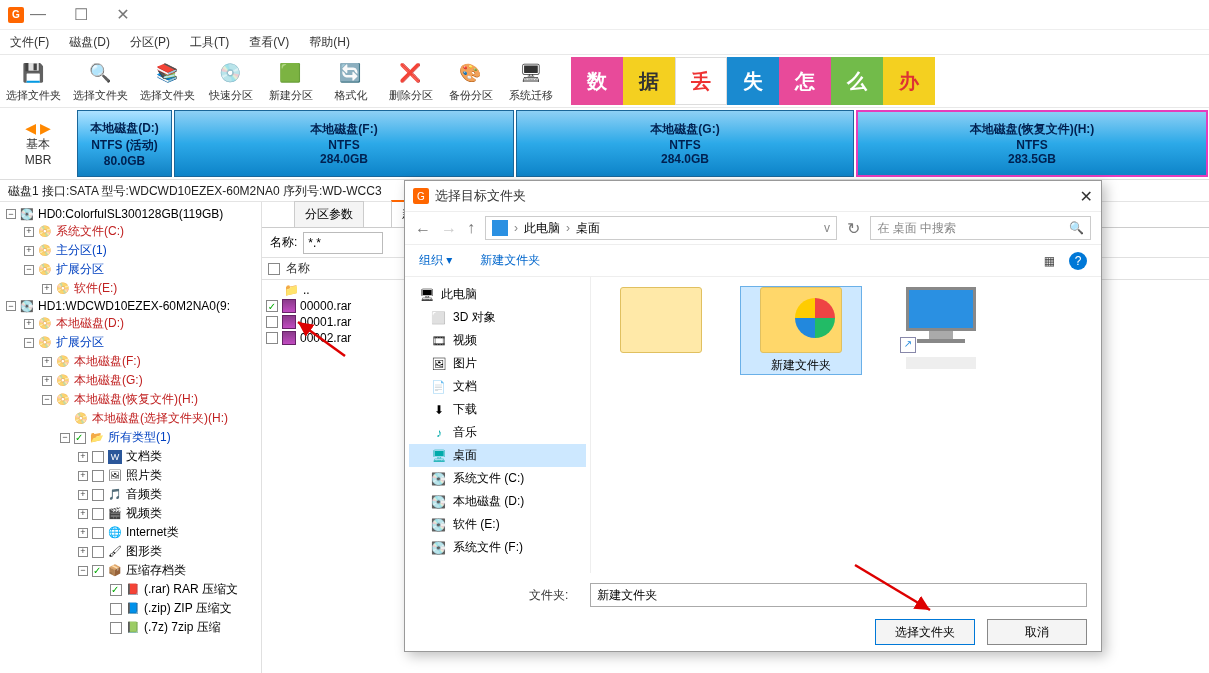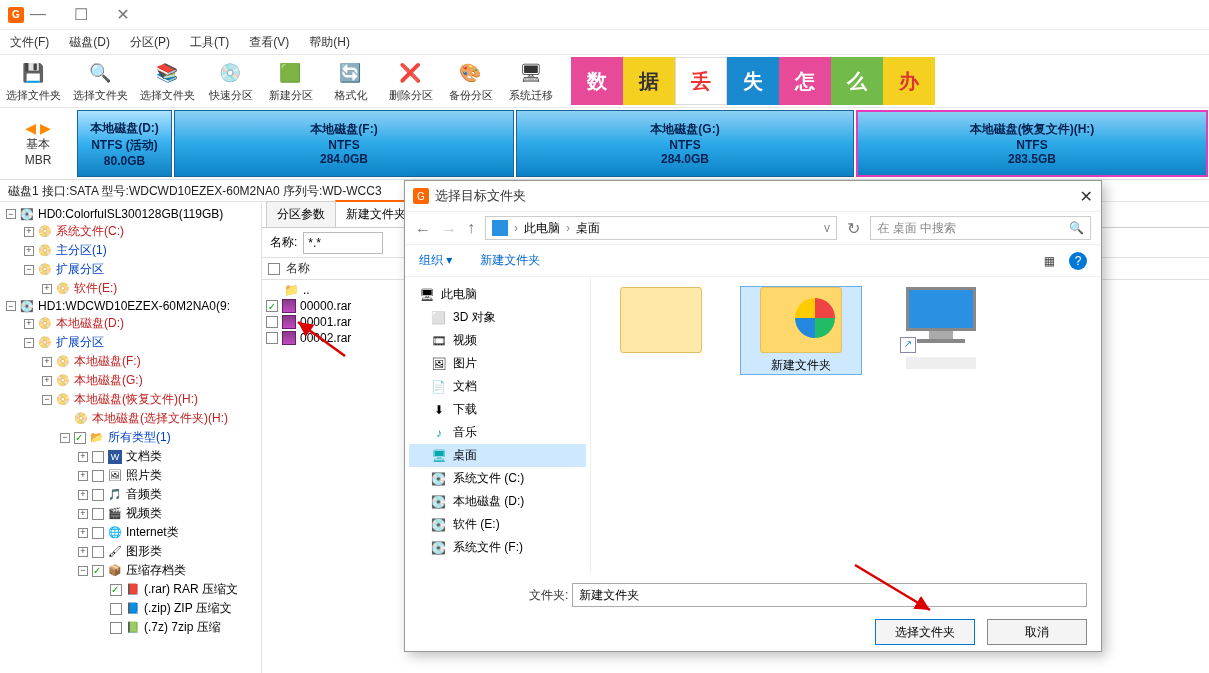--- a/index.html
+++ b/index.html
@@ -44,21 +44,21 @@
 .treepane .lvl5 { padding-left: 94px;}
 .treepane .tg { width: 10px; height: 10px; border: 1px solid #888; display: inline-flex; align-items: center; justify-content: center; font-size: 9px; line-height: 1; color: #444;}
 .treepane .cb { width: 12px; height: 12px; border: 1px solid #888; display:inline-block;}
 .treepane .cb.on::after { content:"✓"; font-size:10px; color:#0a0; display:block; line-height:10px;}
 .treepane .ic { width:14px;height:14px;display:inline-flex;align-items:center;justify-content:center;font-size:11px;}
 .treepane .red { color:#c02020;}
 .treepane .blue { color:#0040c0;}
 
 .rightpane { flex: 1; display: flex; flex-direction: column; }
 .tabs { height: 26px; display: flex; align-items: flex-end; border-bottom: 1px solid #ccc; padding-left: 4px; font-size: 12px;}
-.tabs .tab { padding: 4px 10px; border: 1px solid #ccc; border-bottom: none; margin-right: -1px; background: #f4f4f4; cursor: pointer;}
+.tabs .tab { padding: 4px 10px; border: 1px solid #ccc; border-bottom: none; margin-right: -1px; background: #f4f4f4; cursor: pointer; margin-left: 28px;}
 .tabs .tab.active { background: #fff; border-top: 2px solid #f60;}
 .filterrow { height: 30px; display: flex; align-items: center; padding: 4px 8px; gap: 6px; border-bottom: 1px solid #e0e0e0;}
 .filterrow input { height: 22px; width: 80px; border: 1px solid #bbb; padding: 0 4px; font-size: 12px;}
 .filehdr { height: 22px; border-bottom: 1px solid #e0e0e0; display: flex; align-items: center; padding: 0 6px; font-size: 12px; color: #333;}
 .filehdr .cb { width: 12px; height: 12px; border: 1px solid #888; margin-right: 6px;}
 .filelist { padding: 2px 2px; font-size: 12px;}
 .filelist .row { display: flex; align-items: center; gap: 4px; padding: 1px 2px;}
 .filelist .cb { width: 12px; height: 12px; border: 1px solid #888; display:inline-flex;align-items:center;justify-content:center;}
 .filelist .cb.on::after { content:"✓"; font-size:10px; color:#0a0;}
 .filelist .rar { width:14px;height:14px;background:linear-gradient(#8a3a8a,#c04bc0);border:1px solid #662266;}
@@ -79,21 +79,21 @@
 .dialog .dside { width: 186px; border-right:1px solid #eee;padding:6px 4px;font-size:12px;}
 .dialog .dside .srow { display:flex;align-items:center;gap:6px;padding:3px 6px 3px 22px;cursor:pointer;}
 .dialog .dside .srow.l0 { padding-left: 10px; font-weight: 500;}
 .dialog .dside .srow.sel { background:#cde8ff;}
 .dialog .dside .sic { width:16px;height:16px;display:inline-flex;align-items:center;justify-content:center;}
 .dialog .dmain { flex:1;padding:10px;display:flex;gap:20px;align-items:flex-start;}
 .dialog .ditem { width:120px;display:flex;flex-direction:column;align-items:center;gap:4px;font-size:12px;}
 .dialog .ditem .dic { width:82px;height:66px;background:#ffe9a8;border:1px solid #e0c060;border-radius:3px;position:relative;}
 .dialog .ditem.sel { background:#cde8ff;outline:1px solid #6ab0e8;}
 .dialog .dbottom { padding:10px 14px;display:flex;flex-direction:column;gap:12px;}
-.dialog .frow { display:flex;align-items:center;gap:4px;}
+.dialog .frow { display:flex;align-items:center;gap:22px;}
 .dialog .frow label { font-size:12px;color:#333;}
 .dialog .frow input { flex:1;height:24px;border:1px solid #aaa;padding:0 6px;font-size:12px;}
 .dialog .btnrow { display:flex;justify-content:flex-end;gap:12px;}
 .dialog .btnrow button { width:100px;height:26px;border:1px solid #888;background:#f4f4f4;font-size:12px;cursor:pointer;font-family:Liberation Serif, serif;}
 .dialog .btnrow button.primary { border:1px solid #0078d7;}
 
 .arrow-annot { position:absolute;pointer-events:none;}
 .arrow-annot.a1 { left:290px;top:318px;width:60px;height:40px;}
 .arrow-annot.a2 { left:850px;top:560px;width:90px;height:60px;}
 .arrow-annot svg { width:100%;height:100%;}

